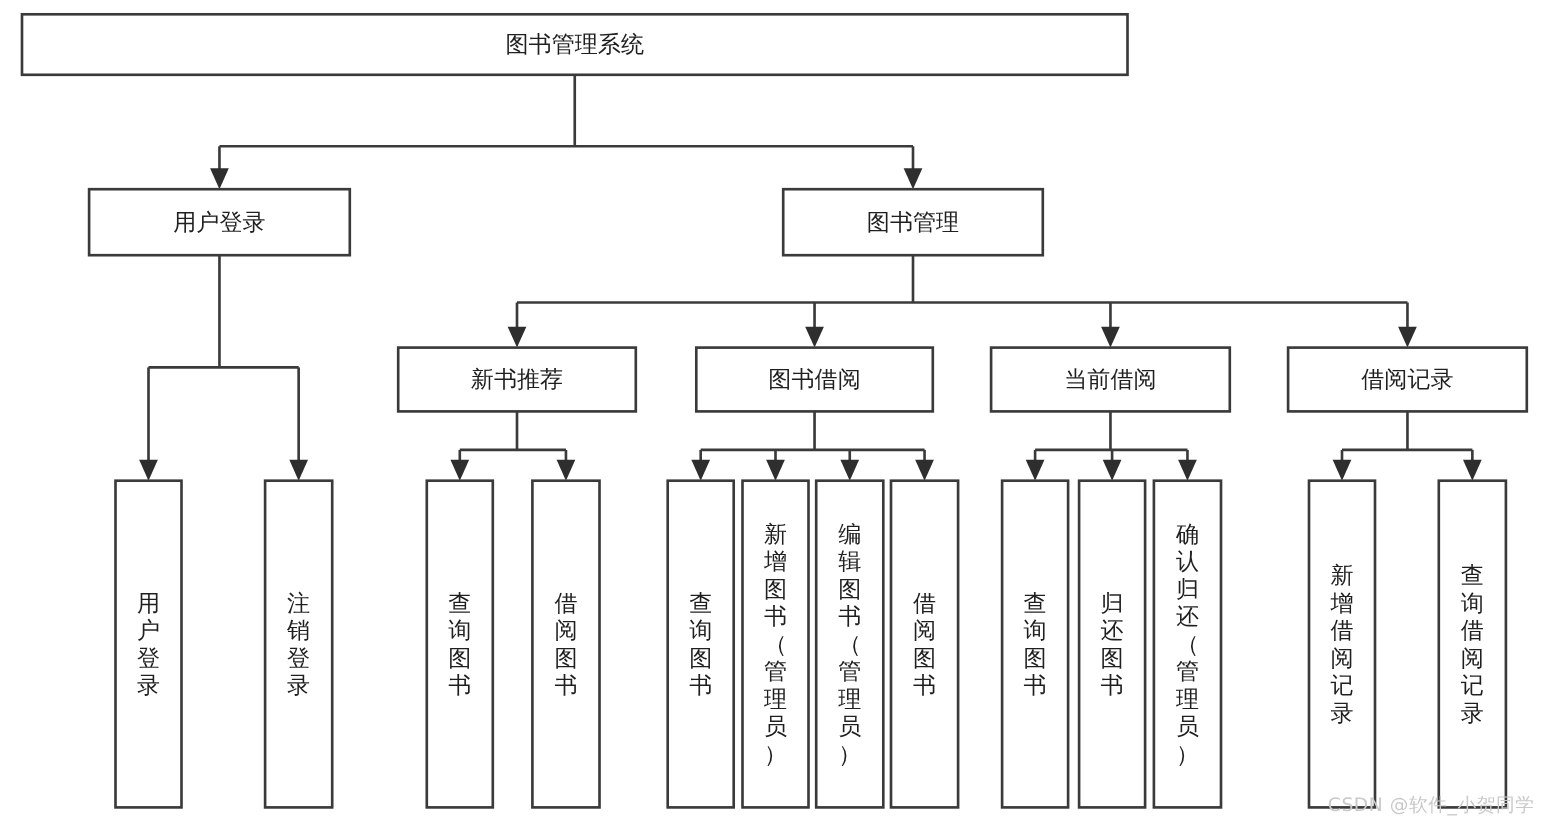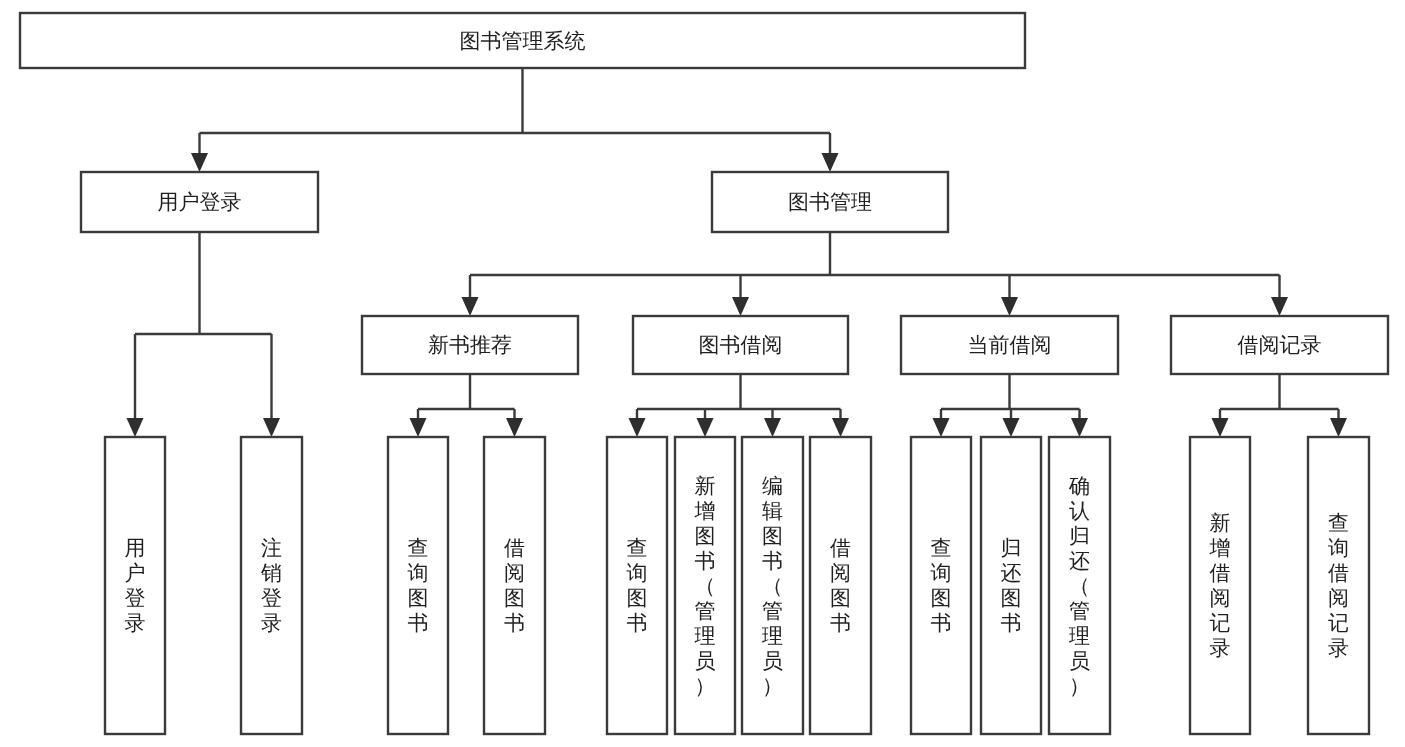--- a/index.html
+++ b/index.html
@@ -202,13 +202,14 @@
         <g>
           <rect x="1190" y="437" width="60" height="297" class="node-rect"></rect>
           <text x="1220" class="node-label-v"><tspan x="1220" y="530">新</tspan><tspan x="1220" y="555">增</tspan><tspan x="1220" y="580">借</tspan><tspan x="1220" y="605">阅</tspan><tspan x="1220" y="630">记</tspan><tspan x="1220" y="655">录</tspan></text>
         </g>
         <g>
           <rect x="1308" y="437" width="61" height="297" class="node-rect"></rect>
           <text x="1338.5" class="node-label-v"><tspan x="1338.5" y="530">查</tspan><tspan x="1338.5" y="555">询</tspan><tspan x="1338.5" y="580">借</tspan><tspan x="1338.5" y="605">阅</tspan><tspan x="1338.5" y="630">记</tspan><tspan x="1338.5" y="655">录</tspan></text>
         </g>
       </g>
   </svg>
+  <div class="watermark">CSDN @软件_小贺同学</div>
 </div>
 
 </body></html>

